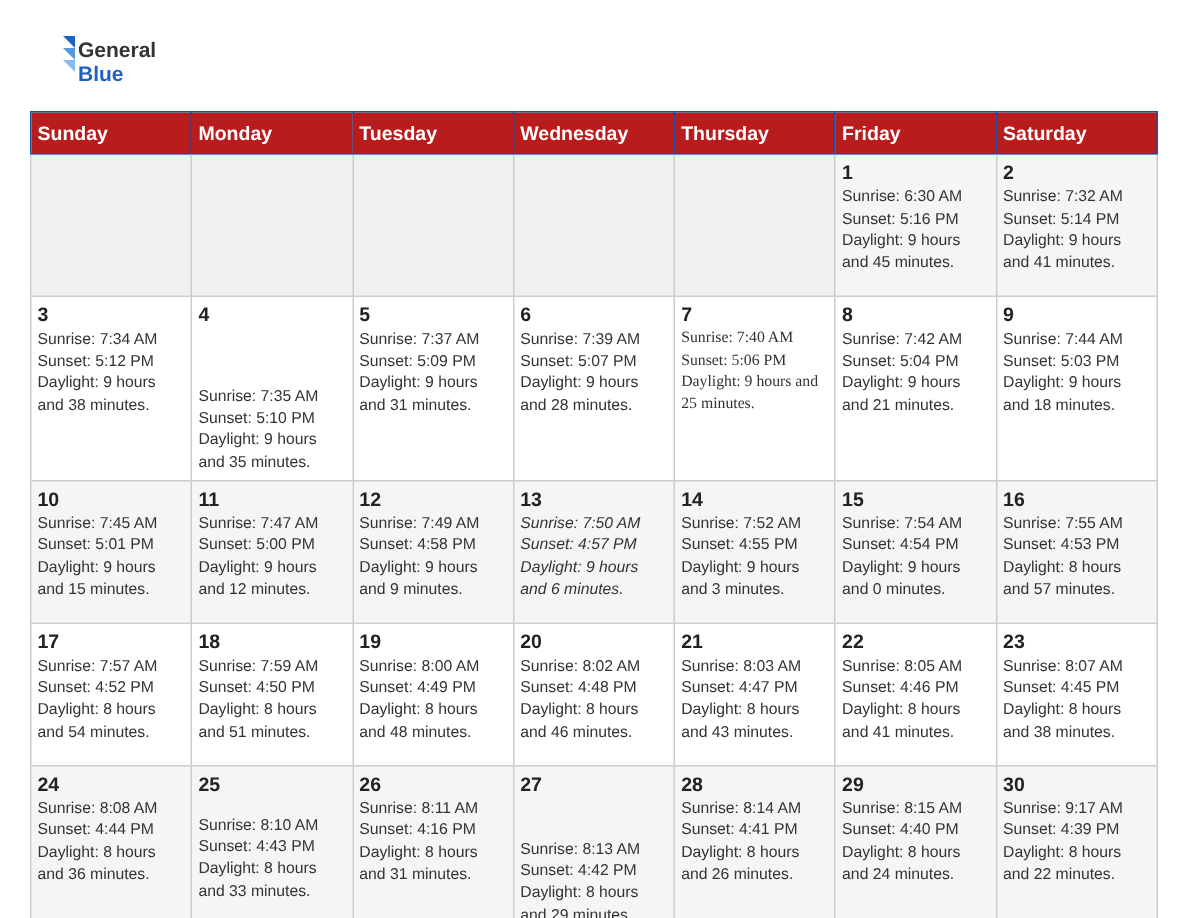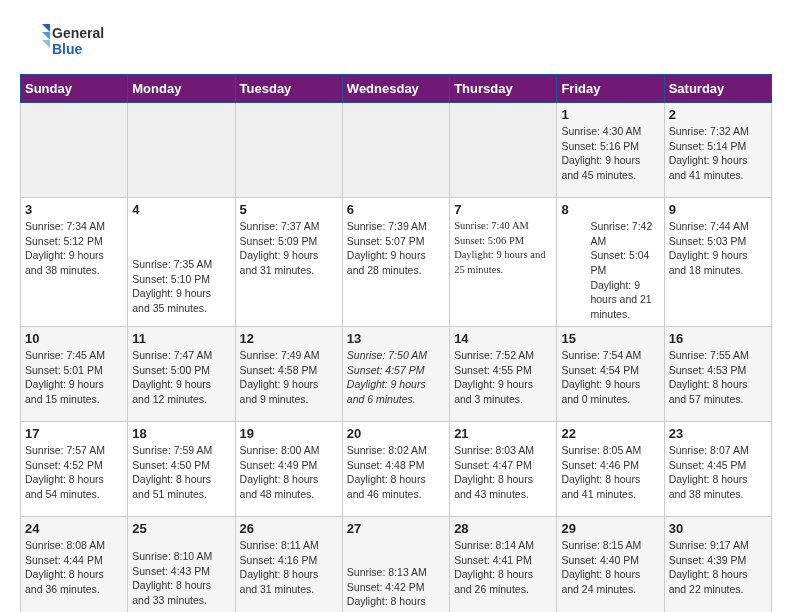--- a/index.html
+++ b/index.html
@@ -32,21 +32,21 @@
     .subtitle {
       font-size: 16px;
       color: #444;
     }
     .calendar {
       width: 100%;
       border-collapse: collapse;
       font-size: 11px;
     }
     .calendar thead th {
-      background-color: #701a75;
+      background-color: #b91c1c;
       color: #fff;
       padding: 6px 4px;
       text-align: left;
       font-size: 13px;
       font-weight: bold;
       border: 1px solid #1a4fa0;
     }
     .calendar tbody td {
       border: 1px solid #ccc;
       vertical-align: top;
@@ -110,21 +110,21 @@
   </thead>
   <tbody id="calendar-body">
   <tr>
         <td class="empty-cell"></td>
         <td class="empty-cell"></td>
         <td class="empty-cell"></td>
         <td class="empty-cell"></td>
         <td class="empty-cell"></td>
         <td>
           <span class="day-number">1</span>
-          <div class="day-info" style="white-space: pre-line;">Sunrise: 4:30 AM
+          <div class="day-info" style="white-space: pre-line;">Sunrise: 6:30 AM
 Sunset: 5:16 PM
 Daylight: 9 hours and 45 minutes.</div>
         </td>
         <td>
           <span class="day-number">2</span>
           <div class="day-info" style="white-space: pre-line;">Sunrise: 7:32 AM
 Sunset: 5:14 PM
 Daylight: 9 hours and 41 minutes.</div>
         </td>
       </tr>
@@ -154,21 +154,21 @@
 Daylight: 9 hours and 28 minutes.</div>
         </td>
         <td>
           <span class="day-number">7</span>
           <div class="day-info" style="white-space: pre-line; font-family: Liberation Serif, serif;">Sunrise: 7:40 AM
 Sunset: 5:06 PM
 Daylight: 9 hours and 25 minutes.</div>
         </td>
         <td>
           <span class="day-number">8</span>
-          <div class="day-info" style="white-space: pre-line; margin-left: 29px;">Sunrise: 7:42 AM
+          <div class="day-info" style="white-space: pre-line;">Sunrise: 7:42 AM
 Sunset: 5:04 PM
 Daylight: 9 hours and 21 minutes.</div>
         </td>
         <td>
           <span class="day-number">9</span>
           <div class="day-info" style="white-space: pre-line;">Sunrise: 7:44 AM
 Sunset: 5:03 PM
 Daylight: 9 hours and 18 minutes.</div>
         </td>
       </tr>

